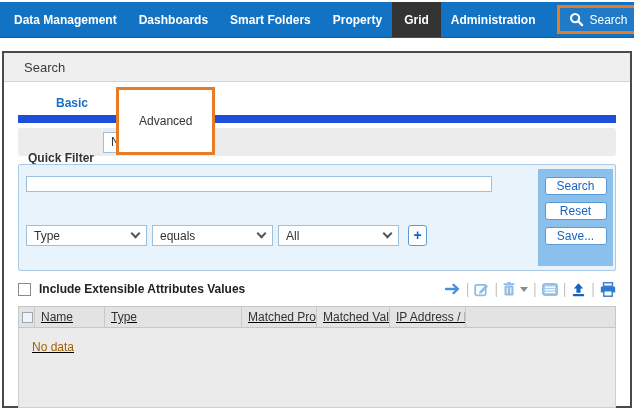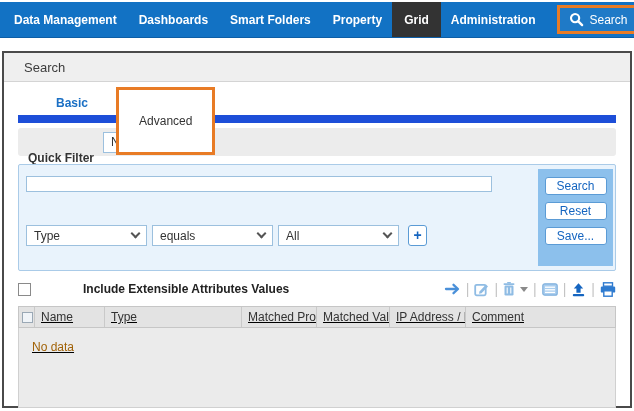--- a/index.html
+++ b/index.html
@@ -54,21 +54,21 @@
   .add-btn { width:19px; height:21px; margin-left:4px; background:#ffffff; border:1px solid #5b9bd5;
     border-radius:3px; color:#1565c0; font-size:14px; font-weight:bold; line-height:18px;
     text-align:center; cursor:pointer; }
   .actions-panel { position:absolute; right:2px; top:4px; bottom:4px; width:75px;
     background:#8cc0ec; display:flex; flex-direction:column; align-items:center; padding-top:8px; }
   .action-btn { width:62px; height:18px; margin-bottom:7px; background:#ffffff;
     border:1px solid #5b9bd5; border-radius:3px; color:#1565c0; font-size:12px;
     line-height:16px; text-align:center; cursor:pointer; }
 
   
-  .ea-row { margin-top:8px; height:20px; display:flex; align-items:center;gap:44px; }
+  .ea-row { margin-top:8px; height:20px; display:flex; align-items:center; }
   .checkbox { width:13px; height:13px; background:#ffffff; border:1px solid #8a8a8a;
     flex:none; cursor:pointer; }
   .ea-label { font-size:12px; font-weight:bold; color:#222222; margin-left:8px; }
   .toolbar { margin-left:auto; display:flex; align-items:center; }
   .tb-sep { color:#c4c4c4; font-size:14px; margin:0 5px; }
   .tb-icon { display:flex; align-items:center; cursor:pointer; }
   .caret-down { width:0; height:0; border-left:4px solid transparent; border-right:4px solid transparent;
     border-top:5px solid #8a8a8a; margin-left:5px; cursor:pointer; }
 
   
@@ -209,21 +209,20 @@
     <div class="results">
       <div class="thead">
         <div class="th th-cb">
           <div class="checkbox"></div>
         </div>
         <div class="th th-name">Name</div>
         <div class="th th-type">Type</div>
         <div class="th th-mp">Matched Property</div>
         <div class="th th-mv">Matched Value</div>
         <div class="th th-ip">IP Address / Data</div>
-        <div class="th th-comment">Comment</div>
       </div>
       <div class="tbody">
         <span>No data</span>
       </div>
     </div>
 
   </div>
 </div>
 
 </body></html>

